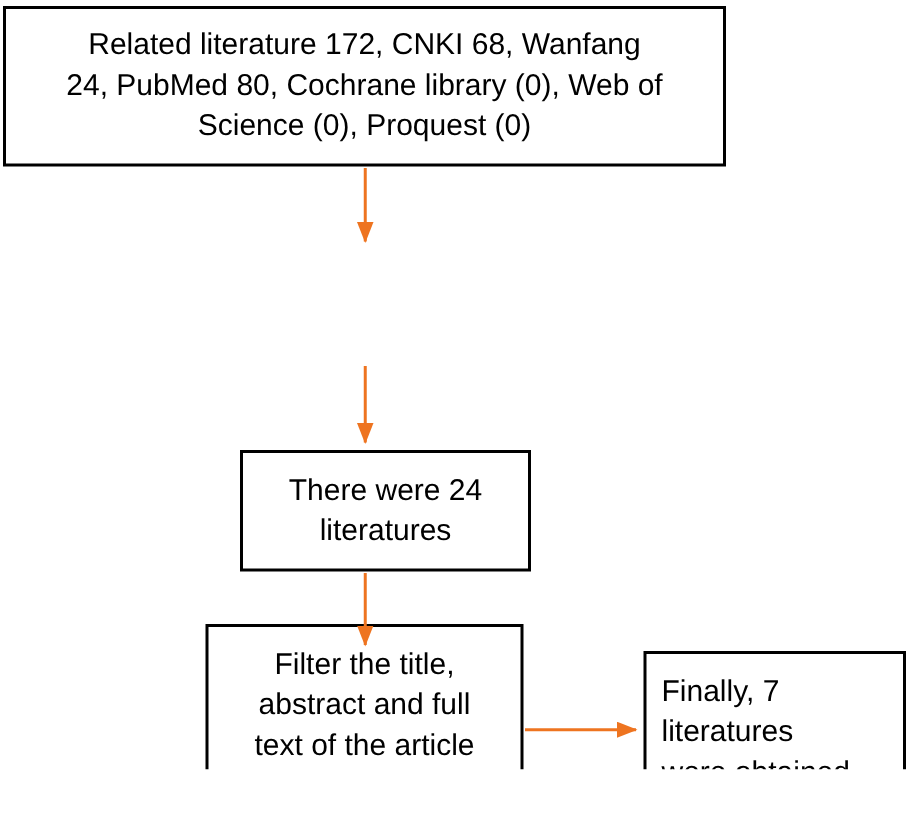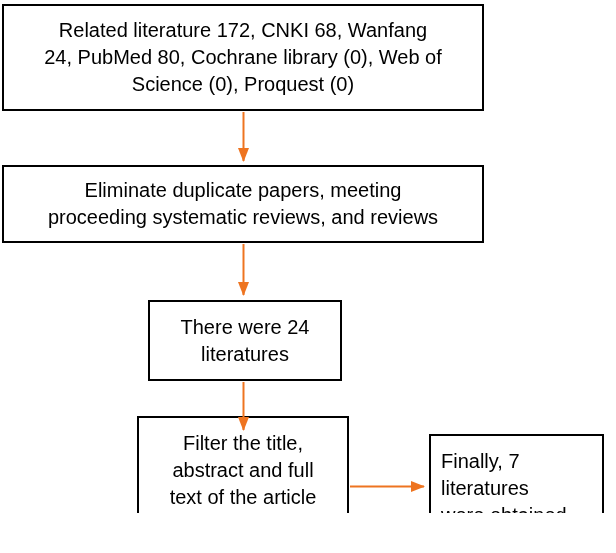--- a/index.html
+++ b/index.html
@@ -29,21 +29,21 @@
     display:flex;
     align-items:center;
     justify-content:center;
     text-align:center;
     white-space:pre-line;
     font-size:20px;
     line-height:27px;
   }
   #box-search-results    {left:2px;  top:4px;   width:482px; height:107px;}
   #box-eliminate         {left:2px;  top:165px; width:482px; height:78px;}
-  #box-remaining         {left:148px;top:300px; width:194px; height:81px;}
+  #box-remaining         {left:160px;top:300px; width:194px; height:81px;}
   #box-filter            {left:137px;top:416px; width:212px; height:108px;}
   #box-final             {left:429px;top:434px; width:175px; height:109px;
                           justify-content:flex-start;text-align:left;
                           padding-left:10px;}
   svg.arrows{
     position:absolute;
     left:0;top:0;
     width:616px;height:553px;
     pointer-events:none;
   }
@@ -57,22 +57,20 @@
 </style>
 </head>
 <body>
 
 <div class="canvas">
 
   <div class="flow-box" id="box-search-results">Related literature 172, CNKI 68, Wanfang
 24, PubMed 80, Cochrane library (0), Web of
 Science (0), Proquest (0)</div>
 
-  <div class="flow-box" id="box-eliminate">Eliminate duplicate papers, meeting
-proceeding systematic reviews, and reviews</div>
 
   <div class="flow-box" id="box-remaining">There were 24
 literatures</div>
 
   <div class="flow-box" id="box-filter">Filter the title,
 abstract and full
 text of the article</div>
 
   <div class="flow-box" id="box-final">Finally, 7
 literatures

